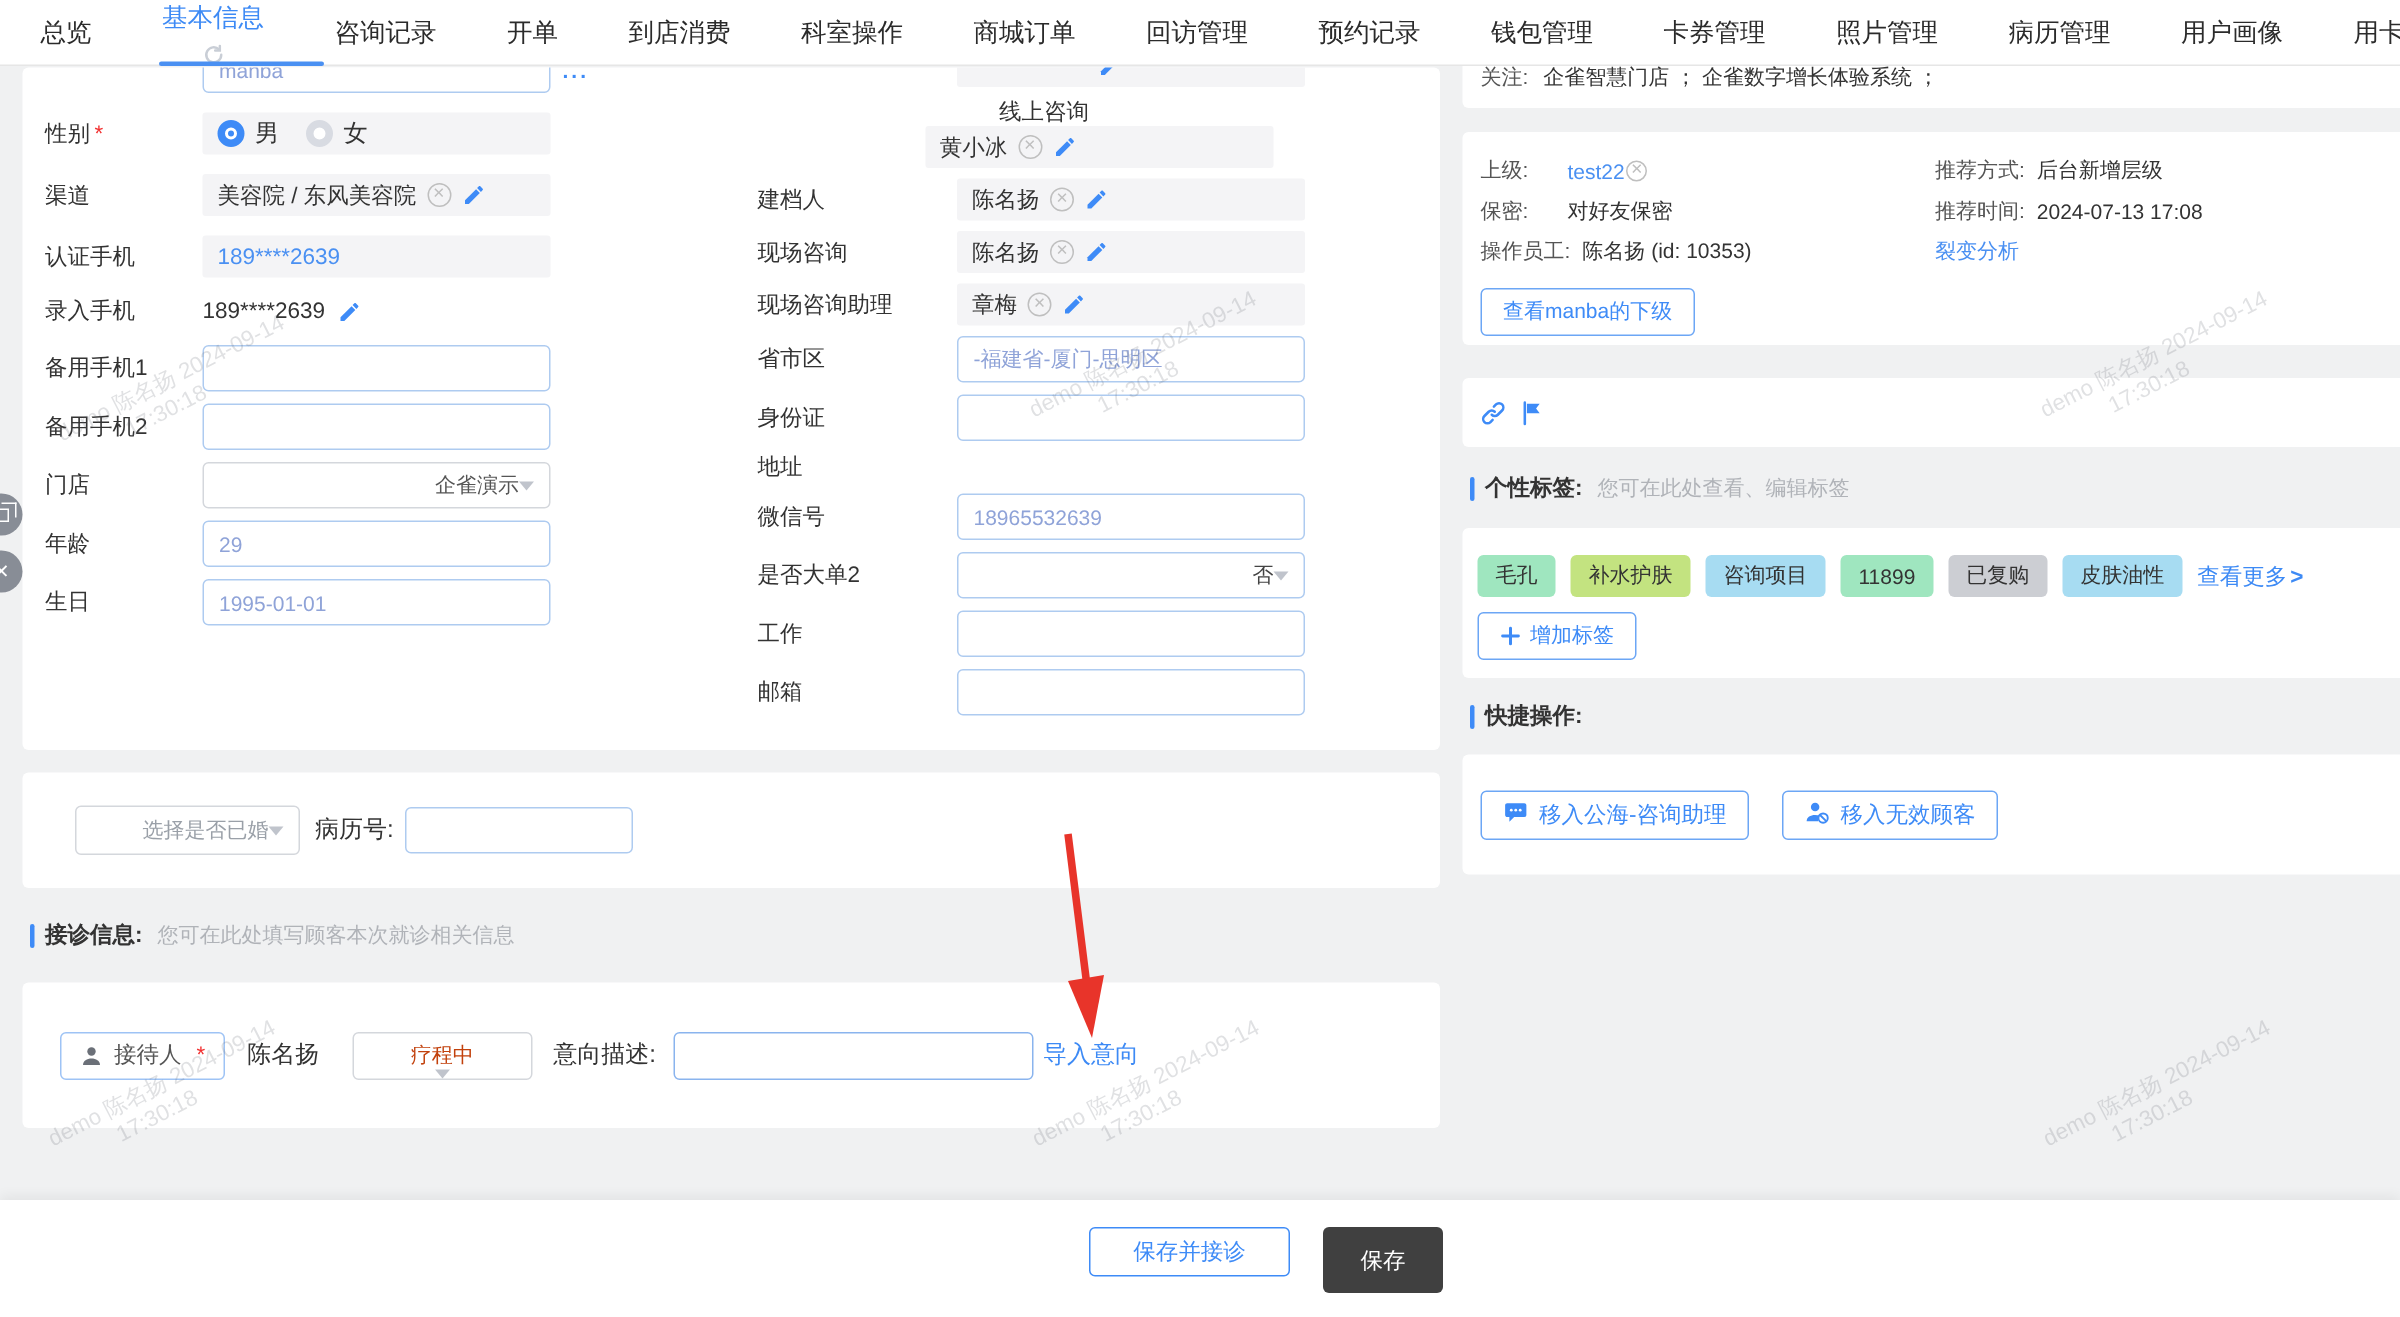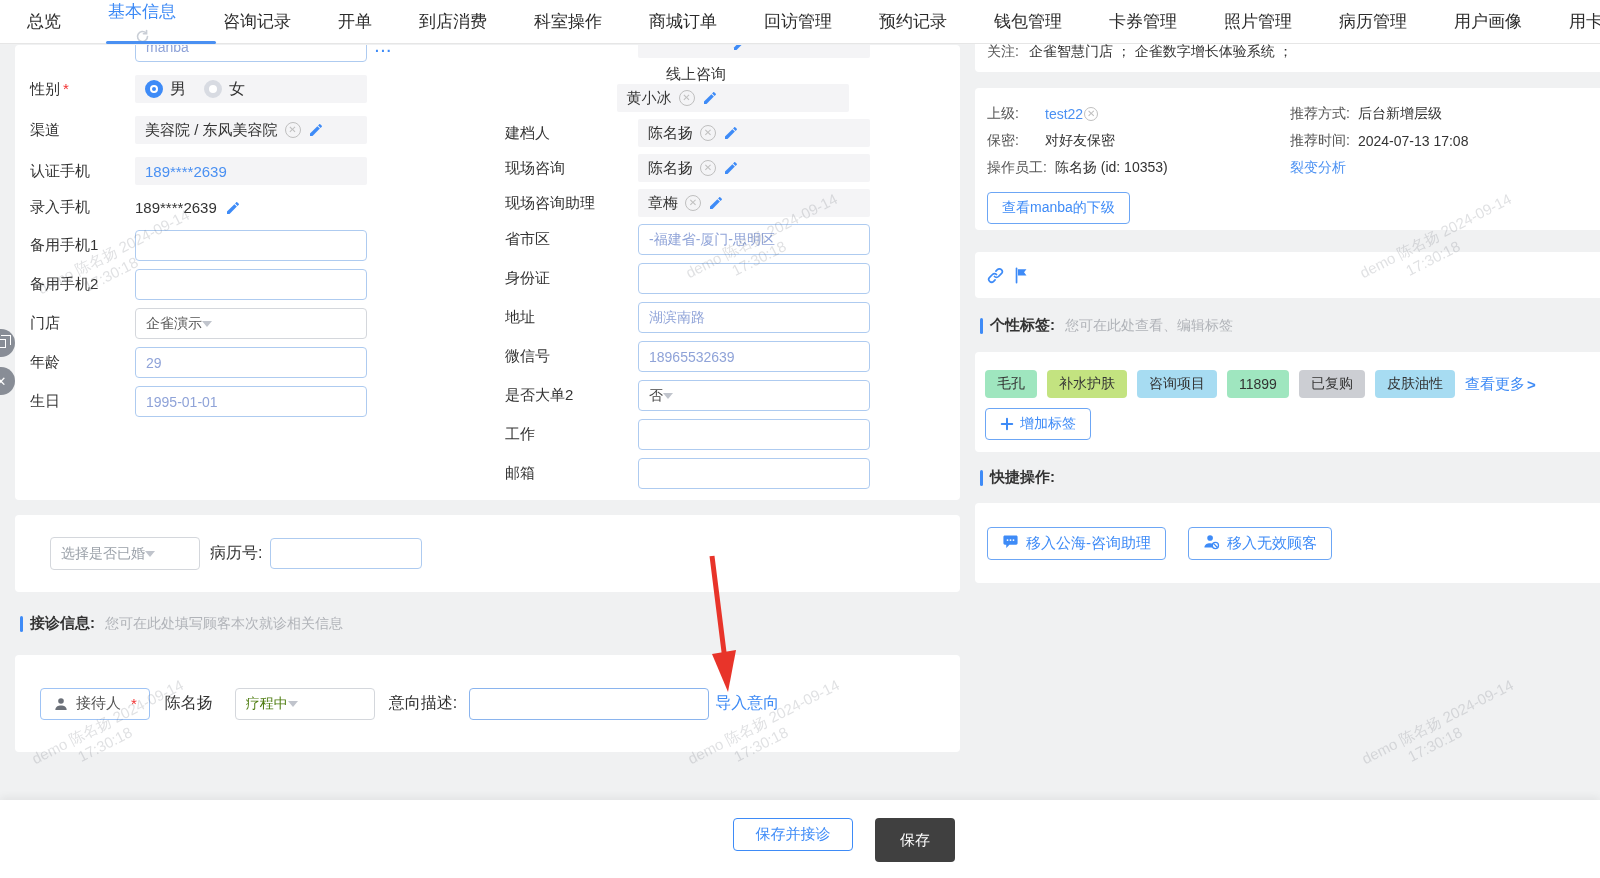--- a/index.html
+++ b/index.html
@@ -26,21 +26,21 @@
   .colL .flabel { width:105px; }
   .colM .flabel { width:133px; }
   .req { color:#f23030; margin-left:3px; }
   .chip { background:#f4f4f6; height:28px; width:232px; display:flex; align-items:center;
     padding:0 10px; border-radius:2px; font-size:15px; color:#333; gap:7px; }
   .chip .val { white-space:nowrap; }
   .chip .val.link { color:#4a90f2; }
   input.box { width:232px; height:31px; border:1px solid #aecbf0; border-radius:4px; background:#fff;
     padding:0 10px; font-size:14px; color:#8fa3d8; font-family:inherit; outline:none; }
   .selbox { width:232px; height:31px; border:1px solid #d4d7dc; border-radius:4px; background:#fff;
-    display:flex; align-items:center; justify-content:flex-start; padding:0 10px;
+    display:flex; align-items:center; justify-content:flex-end; padding:0 10px;
     font-size:14px; color:#555; cursor:pointer; }
   .selbox.blue { border-color:#aecbf0; color:#444; }
   .caret { width:0; height:0; border-left:5px solid transparent; border-right:5px solid transparent;
     border-top:6px solid #c0c4cc; }
   .icon-remove { width:16px; height:16px; border-radius:50%; border:1.5px solid #bfbfbf; color:#bfbfbf;
     font-size:10px; line-height:13px; text-align:center; cursor:pointer; flex:none; font-weight:bold; }
   .icon-edit { width:16px; height:16px; cursor:pointer; flex:none; }
   .plainval { font-size:15px; color:#333; margin-right:8px; }
   .radio { width:18px; height:18px; border-radius:50%; position:relative; flex:none; cursor:pointer; }
   .radio.on { border:5px solid #3e8bf7; background:#fff; }
@@ -60,21 +60,21 @@
   .sechead { position:absolute; display:flex; align-items:center; }
   .sechead .bar { width:3px; height:16px; background:#3e8bf7; border-radius:2px; margin-right:7px; }
   .sechead .t { font-size:15px; font-weight:bold; color:#333; }
   .sechead .h { font-size:14px; color:#b0b3b8; margin-left:10px; }
 
   
   .cardC { left:15px; top:655px; width:945px; height:97px; display:flex; align-items:center; padding-left:15px; }
   .recv-btn { height:32px; border:1px solid #9ec3f5; border-radius:4px; background:#fff; display:flex;
     align-items:center; padding:0 12px; gap:7px; cursor:pointer; font-size:15px; color:#555; }
   .recv-name { font-size:16px; color:#333; margin:0 22px 0 15px; }
-  .cardC .selbox { width:140px; height:32px; color:#4d7c0f; }
+  .cardC .selbox { width:120px; height:32px; color:#c2410c;flex-direction:column; }
   .intent-lab { font-size:16px; color:#333; margin:0 12px 0 14px; }
   .cardC input.box { width:240px; height:32px; border-color:#8ab4ee; }
   .import-link { color:#3d8af5; font-size:16px; margin-left:6px; cursor:pointer; white-space:nowrap; }
 
   
   .cardR1 { left:975px; top:32px; width:640px; height:40px; display:flex; align-items:center;
     padding-left:12px; font-size:14px; }
   .cardR1 .lb { color:#555; margin-right:10px; }
   .cardR1 .vl { color:#333; }
   .cardR2 { left:975px; top:88px; width:640px; height:142px; padding:17px 0 0 12px; font-size:14px; }
@@ -101,21 +101,21 @@
   .add-tag { margin-top:10px; }
   .cardR5 { left:975px; top:503px; width:640px; height:80px; display:flex; align-items:center;
     gap:22px; padding-left:12px; }
   .qbtn { height:33px; border:1px solid #6ca6f5; border-radius:4px; background:#fff; color:#3e8bf7;
     font-size:15px; display:flex; align-items:center; gap:7px; padding:0 14px; cursor:pointer; }
 
   
   .footer { position:absolute; left:0; top:800px; width:1600px; height:78px; background:#fff;
     box-shadow:0 -3px 8px rgba(0,0,0,0.06); display:flex; justify-content:center; gap:22px;
     padding-top:18px; padding-left:88px; z-index:20; }
-  .btn-outline { width:120px; height:33px; border:1px solid #3e8bf7; border-radius:4px; background:#fff;
+  .btn-outline { width:134px; height:33px; border:1px solid #3e8bf7; border-radius:4px; background:#fff;
     color:#3e8bf7; font-size:15px; cursor:pointer; font-family:inherit; }
   .btn-solid { width:80px; height:44px; border:none; border-radius:4px; background:#404040;
     color:#fff; font-size:15px; cursor:pointer; font-family:inherit; }
 
   
   .fbtn { position:absolute; left:-13px; width:28px; height:28px; border-radius:50%;
     background:#888d96; display:flex; align-items:center; justify-content:center;
     color:#fff; z-index:40; cursor:pointer; }
   .fbtn .sq { position:relative; width:9px; height:9px; border:1.5px solid #fff; }
   .fbtn .sq::after { content:''; position:absolute; left:3px; top:-5px; width:9px; height:9px;
@@ -337,21 +337,20 @@
       <div class="frow" style="margin-bottom: 8px;">
         <span class="flabel">省市区</span>
         <input class="box" value="-福建省-厦门-思明区" style="">
       </div>
       <div class="frow" style="margin-bottom: 8px;">
         <span class="flabel">身份证</span>
         <input class="box" style="">
       </div>
       <div class="frow" style="margin-bottom: 8px;">
         <span class="flabel">地址</span>
-        <input class="box" value="湖滨南路" style="">
       </div>
       <div class="frow" style="margin-bottom: 8px;">
         <span class="flabel">微信号</span>
         <input class="box" value="18965532639" style="">
       </div>
       <div class="frow" style="margin-bottom: 8px;">
         <span class="flabel">是否大单2</span>
         <div class="selbox blue">
           <span>否</span>
           <span class="caret"></span>

